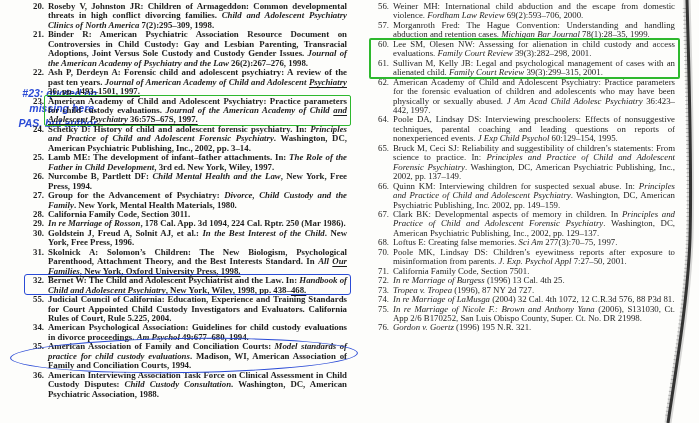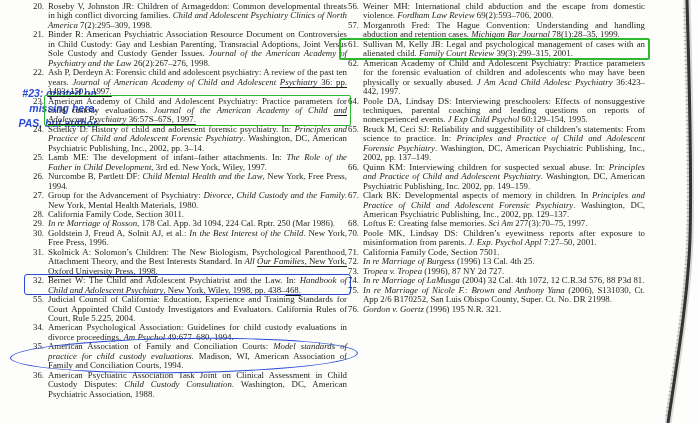--- a/index.html
+++ b/index.html
@@ -2,22 +2,22 @@
 <html style="--green: #2eb82e; --blue: #2b4bd6; --ink: #1e1e1e;"><head>
 <meta charset="utf-8">
 <style>
   :root{ --green:#2eb82e; --blue:#2b4bd6; --ink:#1e1e1e; }
   html,body{ margin:0; padding:0; }
   body{ width:699px; height:423px; overflow:hidden; background:#fdfdfb; }
   #page{ position:relative; width:699px; height:423px; background:#fdfdfb;
          font-family:"Liberation Serif", serif; color:var(--ink);
          font-size:8.8px; line-height:9.45px; }
   .col{ position:absolute; top:2px; }
-  .col-left{ left:27px; width:320px; }
-  .col-right{ left:342px; width:303px; }
+  .col-left{ left:27px; width:320px;font-weight:bold; }
+  .col-right{ left:372px; width:303px; }
   .ref{ display:flex; }
   .num{ width:17px; min-width:17px; text-align:right; margin-right:4px; }
   .txt{ flex:1; text-align:justify; }
   .i{ font-style:italic; }
   .u{ text-decoration:underline; text-decoration-thickness:0.8px; text-underline-offset:1.5px; }
   .rel{ position:relative; }
   .overlay{ position:absolute; pointer-events:none; }
   .box-green{ inset:-2px -4px -1px -4px; border:1.8px solid var(--green); border-radius:2px; }
   .box-green-group{ inset:-2px -5px -1px -3px; border:2px solid var(--green); border-radius:2px; }
   .box-blue{ inset:-2px -4px 0px -3px; border:1.7px solid var(--blue); border-radius:3px; }
@@ -102,34 +102,38 @@
         <span class="num">34.</span>
         <div class="txt"><span class="">American Psychological Association: Guidelines for child custody evaluations in divorce proceedings. </span><span class="i ">Am Psychol</span><span class=""> 49:677–680, 1994.</span></div>
       </div>
       <div class="ref rel">
         <span class="num">35.</span>
         <div class="txt"><span class="">American Association of Family and Conciliation Courts: </span><span class="i ">Model standards of practice for child custody evaluations</span><span class="">. Madison, WI, American Association of Family and Conciliation Courts, 1994.</span></div>
         <div class="overlay oval-blue"></div>
       </div>
       <div class="ref">
         <span class="num">36.</span>
-        <div class="txt"><span class="">American Psychiatric Association Task Joint on Clinical Assessment in Child Custody Disputes: </span><span class="i ">Child Custody Consultation</span><span class="">. Washington, DC, American Psychiatric Association, 1988.</span></div>
+        <div class="txt"><span class="">American Interviewing Association Task Force on Clinical Assessment in Child Custody Disputes: </span><span class="i ">Child Custody Consultation</span><span class="">. Washington, DC, American Psychiatric Association, 1988.</span></div>
       </div>
     </div>
   <div class="col col-right">
       <div class="ref">
         <span class="num">56.</span>
         <div class="txt"><span class="">Weiner MH: International child abduction and the escape from domestic violence. </span><span class="i ">Fordham Law Review</span><span class=""> 69(2):593–706, 2000.</span></div>
       </div>
       <div class="ref">
         <span class="num">57.</span>
         <div class="txt"><span class="">Morganroth Fred: The Hague Convention: Understanding and handling abduction and retention cases. </span><span class="i ">Michigan Bar Journal</span><span class=""> 78(1):28–35, 1999.</span></div>
       </div>
       <div class="group rel">
         <div class="overlay box-green-group"></div>
+        <div class="ref">
+          <span class="num">60.</span>
+          <div class="txt"><span class="">Lee SM, Olesen NW: Assessing for alienation in child custody and access evaluations. </span><span class="i ">Family Court Review</span><span class=""> 39(3):282–298, 2001.</span></div>
+        </div>
         <div class="ref">
           <span class="num">61.</span>
           <div class="txt"><span class="">Sullivan M, Kelly JB: Legal and psychological management of cases with an </span><span class="u">alienated child. </span><span class="i u">Family Court Review</span><span class="u"> 39(3):299–315, 2001.</span></div>
         </div>
       </div>
       <div class="ref">
         <span class="num">62.</span>
         <div class="txt"><span class="">American Academy of Child and Adolescent Psychiatry: Practice parameters for the forensic evaluation of children and adolescents who may have been physically or sexually abused. </span><span class="i ">J Am Acad Child Adolesc Psychiatry</span><span class=""> 36:423–442, 1997.</span></div>
       </div>
       <div class="ref">

